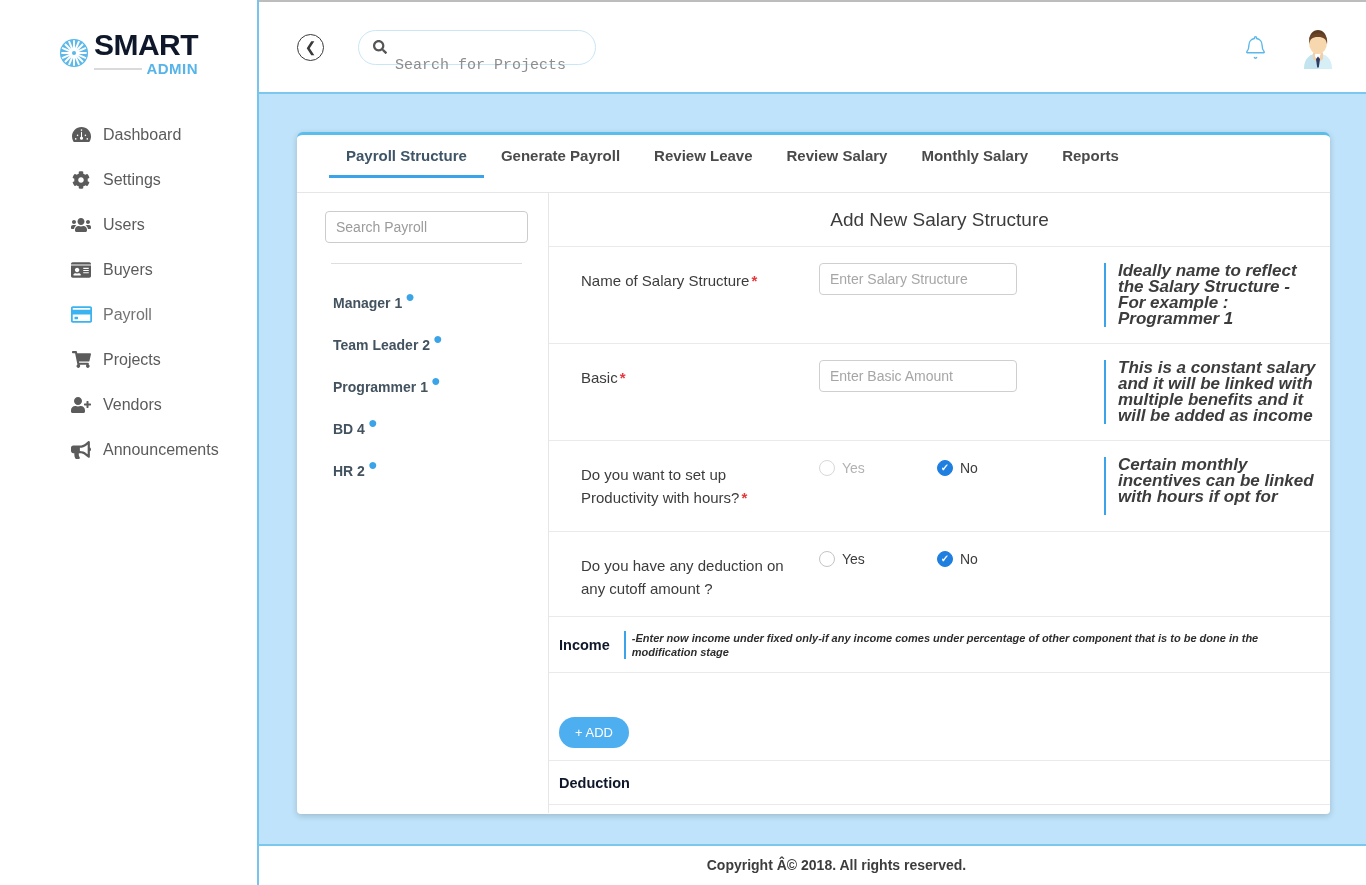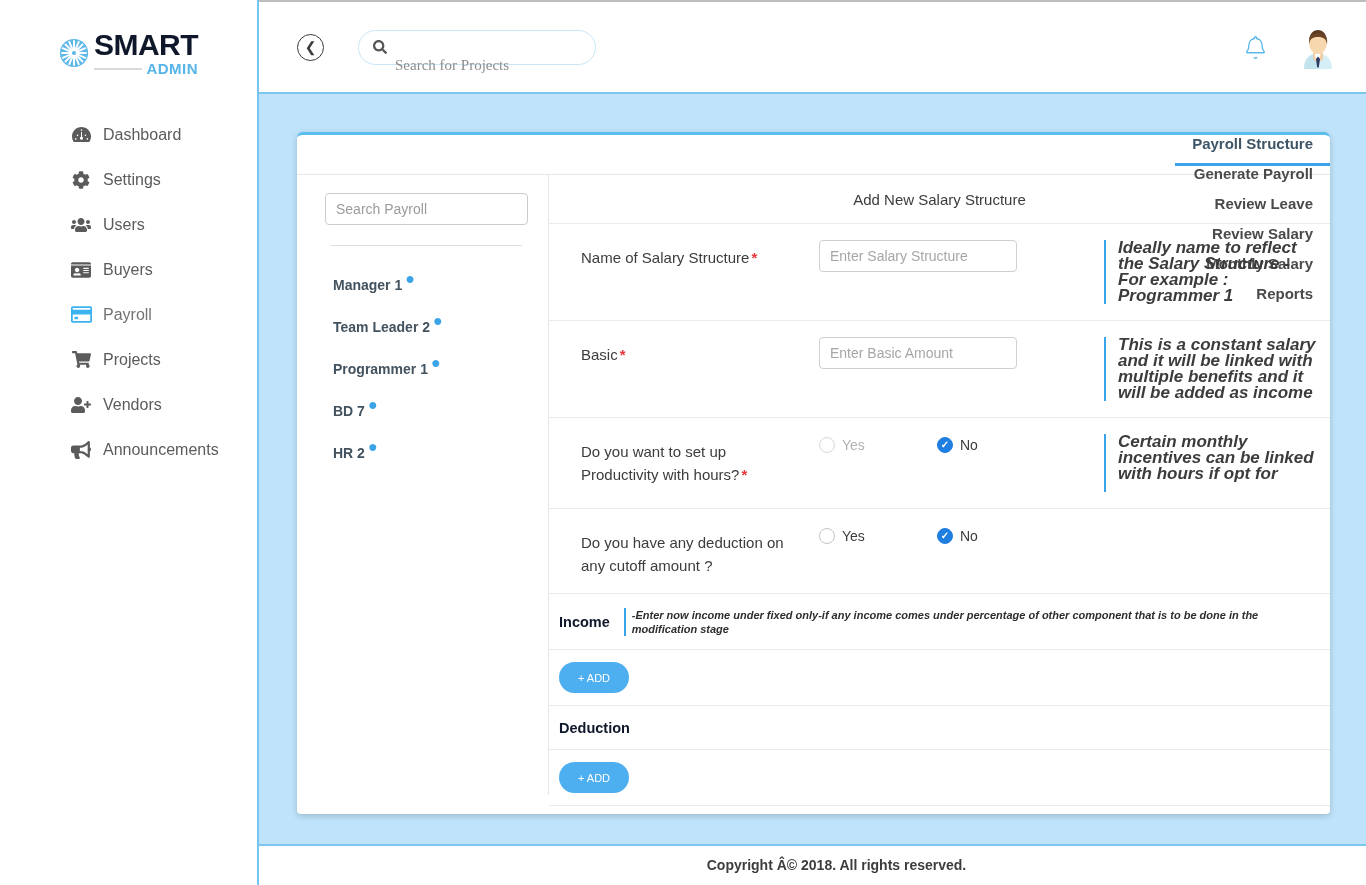--- a/index.html
+++ b/index.html
@@ -64,21 +64,21 @@
   }
   .search-pill {
     margin-left: 34px; width: 238px; height: 35px;
     border: 1px solid #c9e6f7; border-radius: 18px;
     display: flex; align-items: center; padding: 0 14px;
     background: #fff;
   }
   .search-pill .s-ico { color: #555; font-size: 13px; margin-right: 6px; display:flex; }
   .search-pill input {
     border: 0; outline: 0; font-size: 15px; color: #7f1d1d;
-    font-family: Liberation Serif, serif; width: 100%; background: transparent; margin-top: 36px;
+    font-family: Liberation Mono, monospace; width: 100%; background: transparent; margin-top: 36px;
   }
   .search-pill input::placeholder { color: #8d8d8d; }
   .top-right { margin-left: auto; display: flex; align-items: center; gap: 28px; }
   .bell { color: #5bb8ea; cursor: pointer; display:flex; }
   .avatar {
     width: 44px; height: 44px; border-radius: 4px; overflow: hidden;
     cursor: pointer; display: block;
   }
 
   .content-blue {
@@ -93,24 +93,23 @@
     border-top: 3px solid #5bbdec;
     border-radius: 6px 6px 4px 4px;
     box-shadow: 0 2px 6px rgba(0,0,0,0.18);
     height: 682px;
     overflow: hidden;
   }
 
   
   .tabs {
     display: flex; align-items: flex-end;
-    padding: 0 0 1px 32px;
+    padding: 0 0 15px 32px;
     border-bottom: 1px solid #e6e6e6;
-    height: 40px;
-    flex-direction: column;
+    height: 58px;
   }
   .tab {
     font-size: 15px; font-weight: bold; color: #4a4a4a;
     padding: 0 17px 11px 17px; cursor: pointer;
     border-bottom: 3px solid transparent; margin-bottom: -1px;
     white-space: nowrap;
   }
   .tab.active { color: #3e5567; border-bottom-color: #3ba3e8; }
 
   .body-split { display: flex; height: 620px; }
@@ -134,21 +133,21 @@
     font-size: 14px; font-weight: bold; color: #42525f;
     padding: 13px 0 13px 8px; cursor: pointer; white-space: nowrap;
   }
   .payroll-item .dot {
     color: #3ba3e8; font-size: 16px; vertical-align: super; margin-left: 3px; line-height: 0;
   }
 
   
   .right-col { flex: 1 1 auto; padding: 0; }
   .form-title {
-    text-align: center; font-size: 15px; color: #3c3c3c;
+    text-align: center; font-size: 19px; color: #3c3c3c;
     padding: 16px 0 15px 0; border-bottom: 1px solid #eaeaea;
   }
   .form-row { display: flex; align-items: flex-start; border-bottom: 1px solid #eaeaea; padding: 16px 12px 16px 32px; }
   .f-label { width: 238px; flex: 0 0 238px; font-size: 15px; color: #3c3c3c; line-height: 23px; padding-top: 6px; }
   .f-label .req { color: #e8383d; font-weight: bold; margin-left: 2px; }
   .f-field { width: 285px; flex: 0 0 285px; }
   .f-field input {
     width: 198px; height: 32px; border: 1px solid #cfcfcf; border-radius: 4px;
     padding: 0 10px; font-size: 14px; color: #555; outline: none;
     font-family: "Liberation Sans", sans-serif; background: #fff;
@@ -179,22 +178,23 @@
     padding: 14px 12px 13px 10px;
   }
   .section-title { font-size: 14.5px; font-weight: bold; color: #0f172a; padding-left: 0; }
   .section-note {
     border-left: 2px solid #3ba3e8; margin-left: 14px; padding-left: 6px;
     font-size: 11px; font-style: italic; font-weight: bold; color: #2d2d2d; line-height: 14px;
   }
   .add-row { padding: 12px 0 12px 10px; border-bottom: 1px solid #eaeaea; }
   .btn-add {
     background: #4daef0; color: #fff; border: 0; border-radius: 17px;
-    width: 70px; height: 31px; font-size: 11px; cursor: pointer;
+    width: 70px; height: 31px; font-size: 13px; cursor: pointer;
     font-family: "Liberation Sans", sans-serif;
+    margin-top: 32px;
   }
 
   .footer {
     height: 37px; display: flex; align-items: center; justify-content: center;
     background: #fff;
     padding-left: 48px;
   }
   .footer span { font-size: 14px; font-weight: bold; color: #3d3d3d; }
 </style>
 </head>
@@ -363,21 +363,21 @@
             <div class="payroll-item">
               <span>Manager 1</span><span class="dot">●</span>
             </div>
             <div class="payroll-item">
               <span>Team Leader 2</span><span class="dot">●</span>
             </div>
             <div class="payroll-item">
               <span>Programmer 1</span><span class="dot">●</span>
             </div>
             <div class="payroll-item">
-              <span>BD 7</span><span class="dot">●</span>
+              <span>BD 4</span><span class="dot">●</span>
             </div>
             <div class="payroll-item">
               <span>HR 2</span><span class="dot">●</span>
             </div>
           </div>
 
           <div class="right-col">
             <div class="form-title">Add New Salary Structure</div>
 
             <div class="form-row">

